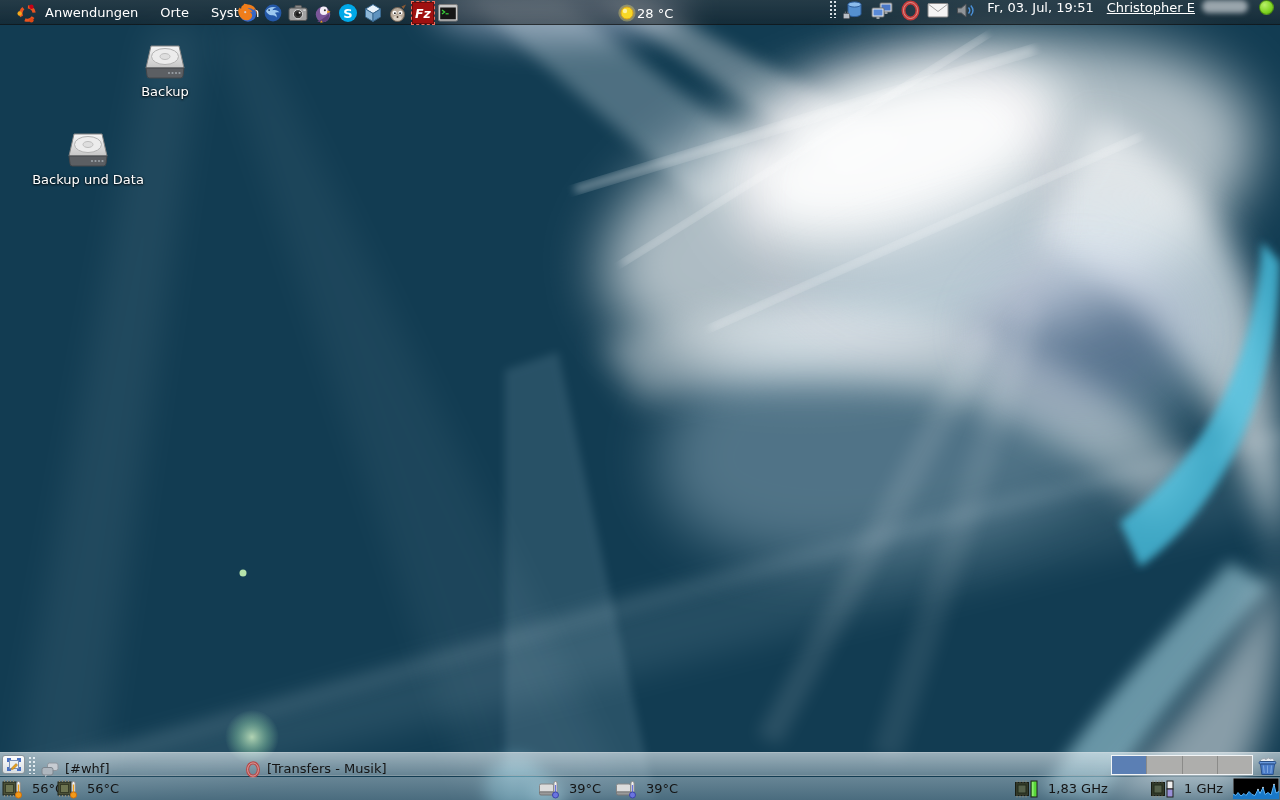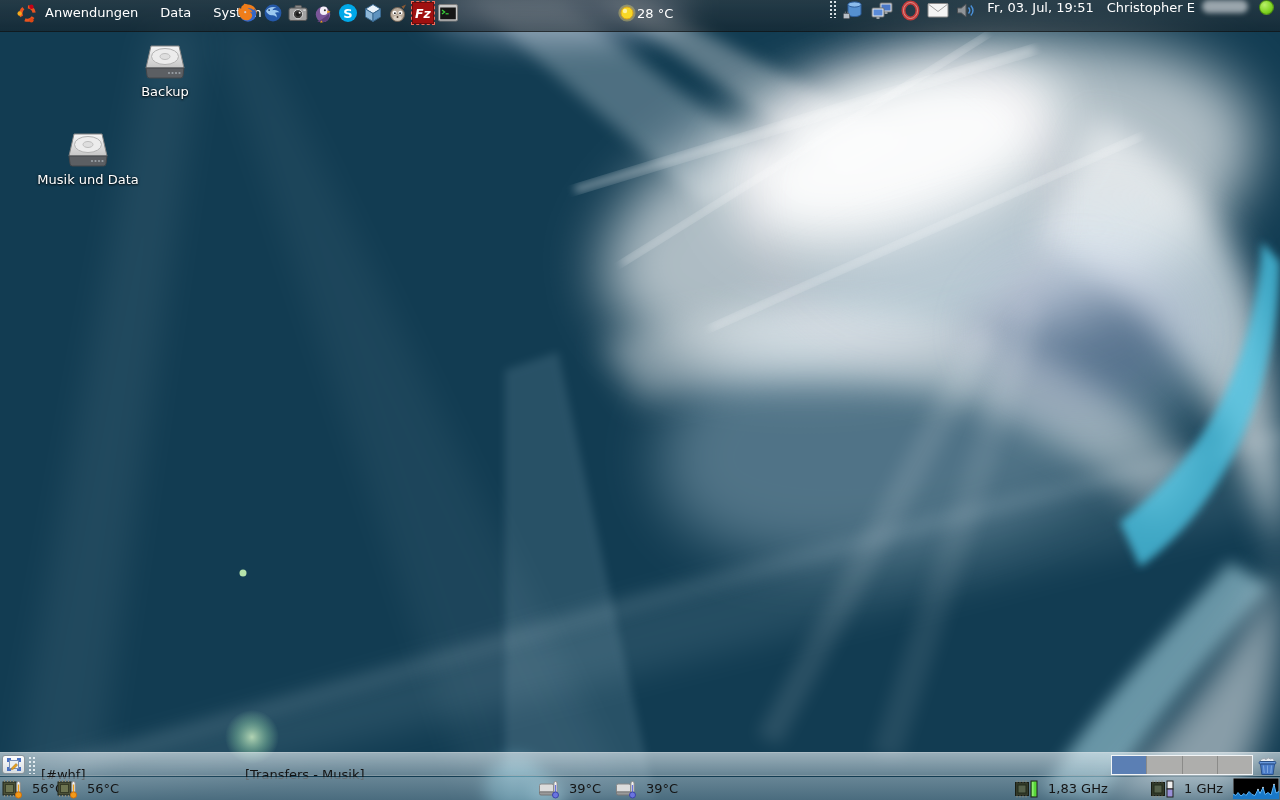--- a/index.html
+++ b/index.html
@@ -12,38 +12,38 @@
     background:
       radial-gradient(520px 330px at 92% 86%, rgba(36,116,142,.55), rgba(36,116,142,0) 70%),
       radial-gradient(1050px 820px at 36% 44%,
         #a9d3e8 0%, #7cb3d2 17%, #4f8cad 38%, #31709%, #2f6a8a 55%,
         #1e5470 73%, #143f56 88%, #0d3143 100%);
   }
   .wallpaper svg { position:absolute; inset:0; }
 
   
   .top-panel {
-    position:absolute; left:0; top:0; width:1280px; height:32px;
+    position:absolute; left:0; top:0; width:1280px; height:25px;
     background:linear-gradient(rgba(52,58,62,.55), rgba(22,28,32,.5));
     border-bottom:1px solid rgba(0,0,0,.55);
     color:#fff; font-size:13px;
   }
   .top-panel .menus { position:absolute; left:6px; top:0; height:26px; display:flex; align-items:center; }
   .menu-item { display:flex; align-items:center; gap:7px; padding:0 11px; height:26px; cursor:default; }
   .menu-item span { line-height:26px; }
   .launchers { position:absolute; left:237px; top:2px; display:flex; gap:3px; }
   .launcher { width:22px; height:22px; display:flex; align-items:center; justify-content:center; }
   .launcher.fz-sel { outline:1px dashed #f06a5a; outline-offset:0px;align-items:flex-end; }
   .weather { position:absolute; left:617px; top:0; height:26px; display:flex; align-items:center; }
   .tray { position:absolute; right:6px; top:0; height:26px; display:flex; align-items:flex-start; gap:5px; }
   .handle-dots { width:8px; height:18px;
     background-image:radial-gradient(circle at 2px 2px, rgba(235,242,246,.9) 1px, transparent 1.4px);
     background-size:4px 4px; }
   .clock { margin-left:6px; white-space:nowrap; }
-  .user { margin-left:8px; white-space:nowrap; }
+  .user { margin-left:8px; white-space:nowrap;text-decoration:underline; }
   .censor { width:46px; height:13px; margin-left:2px; border-radius:7px;
     background:rgba(175,185,190,.85); filter:blur(2.5px); }
   .presence-dot { width:15px; height:15px; border-radius:50%; margin-left:6px;
     background:radial-gradient(circle at 35% 30%, #b9f06a, #7ed321 60%, #55a10e);
     border:1px solid rgba(30,80,0,.5); }
 
   
   .desktop-icon { position:absolute; width:120px; display:flex; flex-direction:column; align-items:center;text-align:center; }
   .desktop-icon .dlabel { margin-top:3px; color:#fff; font-size:13px;
     text-shadow:0 1px 2px rgba(0,0,0,.85), 0 0 3px rgba(0,0,0,.5); white-space:nowrap; }
@@ -56,21 +56,21 @@
     background:linear-gradient(rgba(235,244,248,.62), rgba(196,212,221,.48));
     border-top:1px solid rgba(255,255,255,.45);
     border-bottom:1px solid rgba(90,110,120,.35); }
   .row-sensors { top:777px; height:23px;
     background:linear-gradient(rgba(188,206,216,.5), rgba(142,166,180,.45)); }
 
   .show-desktop { position:absolute; left:2px; top:2px; width:23px; height:19px;
     background:linear-gradient(#fdfdfd,#d7dde1); border:1px solid #8a949a; border-radius:3px;
     display:flex; align-items:center; justify-content:center; }
   .tb-handle { position:absolute; left:28px; top:3px; }
-  .win-item { position:absolute; top:4px; height:24px; display:flex; align-items:center; gap:6px;flex-direction:column; }
+  .win-item { position:absolute; top:4px; height:24px; display:flex; align-items:center; gap:6px; }
   .win-item .wtitle { line-height:24px; }
 
   .ws-switcher { position:absolute; left:1111px; top:2px; width:142px; height:20px;
     border:1px solid #f2f5f7; background:#9a9a98; display:flex; }
   .ws-cell { flex:1; border-right:1px solid #8b8b89; background:#aeaeac; }
   .ws-cell:last-child { border-right:none; }
   .ws-cell.active { background:#5b7fb4; }
   .trash { position:absolute; left:1256px; top:2px; }
 
   .sensor { position:absolute; top:0; height:23px; display:flex; align-items:center; gap:9px; }
@@ -165,36 +165,36 @@
   <svg class="icon" width="46" height="38" viewBox="0 0 46 38">
     <path d="M9,3 L37,3 L42,25 L4,25 Z" fill="url(#dg1)" stroke="#848484"></path>
     <ellipse cx="23" cy="13.5" rx="13.5" ry="8" fill="#ececec" stroke="#b2b2b2"></ellipse>
     <ellipse cx="23" cy="13.5" rx="5" ry="3" fill="#dedede" stroke="#bcbcbc"></ellipse>
     <path d="M4,25 L42,25 L41,32.5 a2.5,2.5 0 0 1 -2.5,2.5 L7.5,35 a2.5,2.5 0 0 1 -2.5,-2.5 Z" fill="#5c5f63" stroke="#43464a"></path>
     <circle cx="27" cy="30" r="1.1" fill="#9aa0a6"></circle>
       <circle cx="30.5" cy="30" r="1.1" fill="#9aa0a6"></circle>
     <circle cx="34" cy="30" r="1.1" fill="#9aa0a6"></circle>
       <circle cx="37.5" cy="30" r="1.1" fill="#9aa0a6"></circle>
   </svg>
-  <div class="dlabel">Musik und Data</div>
+  <div class="dlabel">Backup und Data</div>
 </div>
 
 <div class="top-panel">
   <div class="menus">
     <div class="menu-item">
       <svg class="icon" width="21" height="21" viewBox="0 0 22 22">
         <circle cx="11" cy="11" r="7" fill="none" stroke="#e95420" stroke-width="3.4" stroke-dasharray="9.6 5" transform="rotate(33 11 11)"></circle>
         <circle cx="2.8" cy="11" r="2.3" fill="#f4aa1c"></circle>
         <circle cx="15.1" cy="3.9" r="2.3" fill="#c90016"></circle>
         <circle cx="15.1" cy="18.1" r="2.3" fill="#dd4814"></circle>
       </svg>
       <span>Anwendungen</span>
     </div>
     <div class="menu-item">
-      <span>Data</span>
+      <span>Orte</span>
     </div>
     <div class="menu-item">
       <span>System</span>
     </div>
   </div>
 
   <div class="launchers">
     <div class="launcher">
       <svg class="icon" width="22" height="22" viewBox="0 0 22 22">
         <circle cx="11" cy="11.5" r="8.2" fill="#3567c8"></circle>

